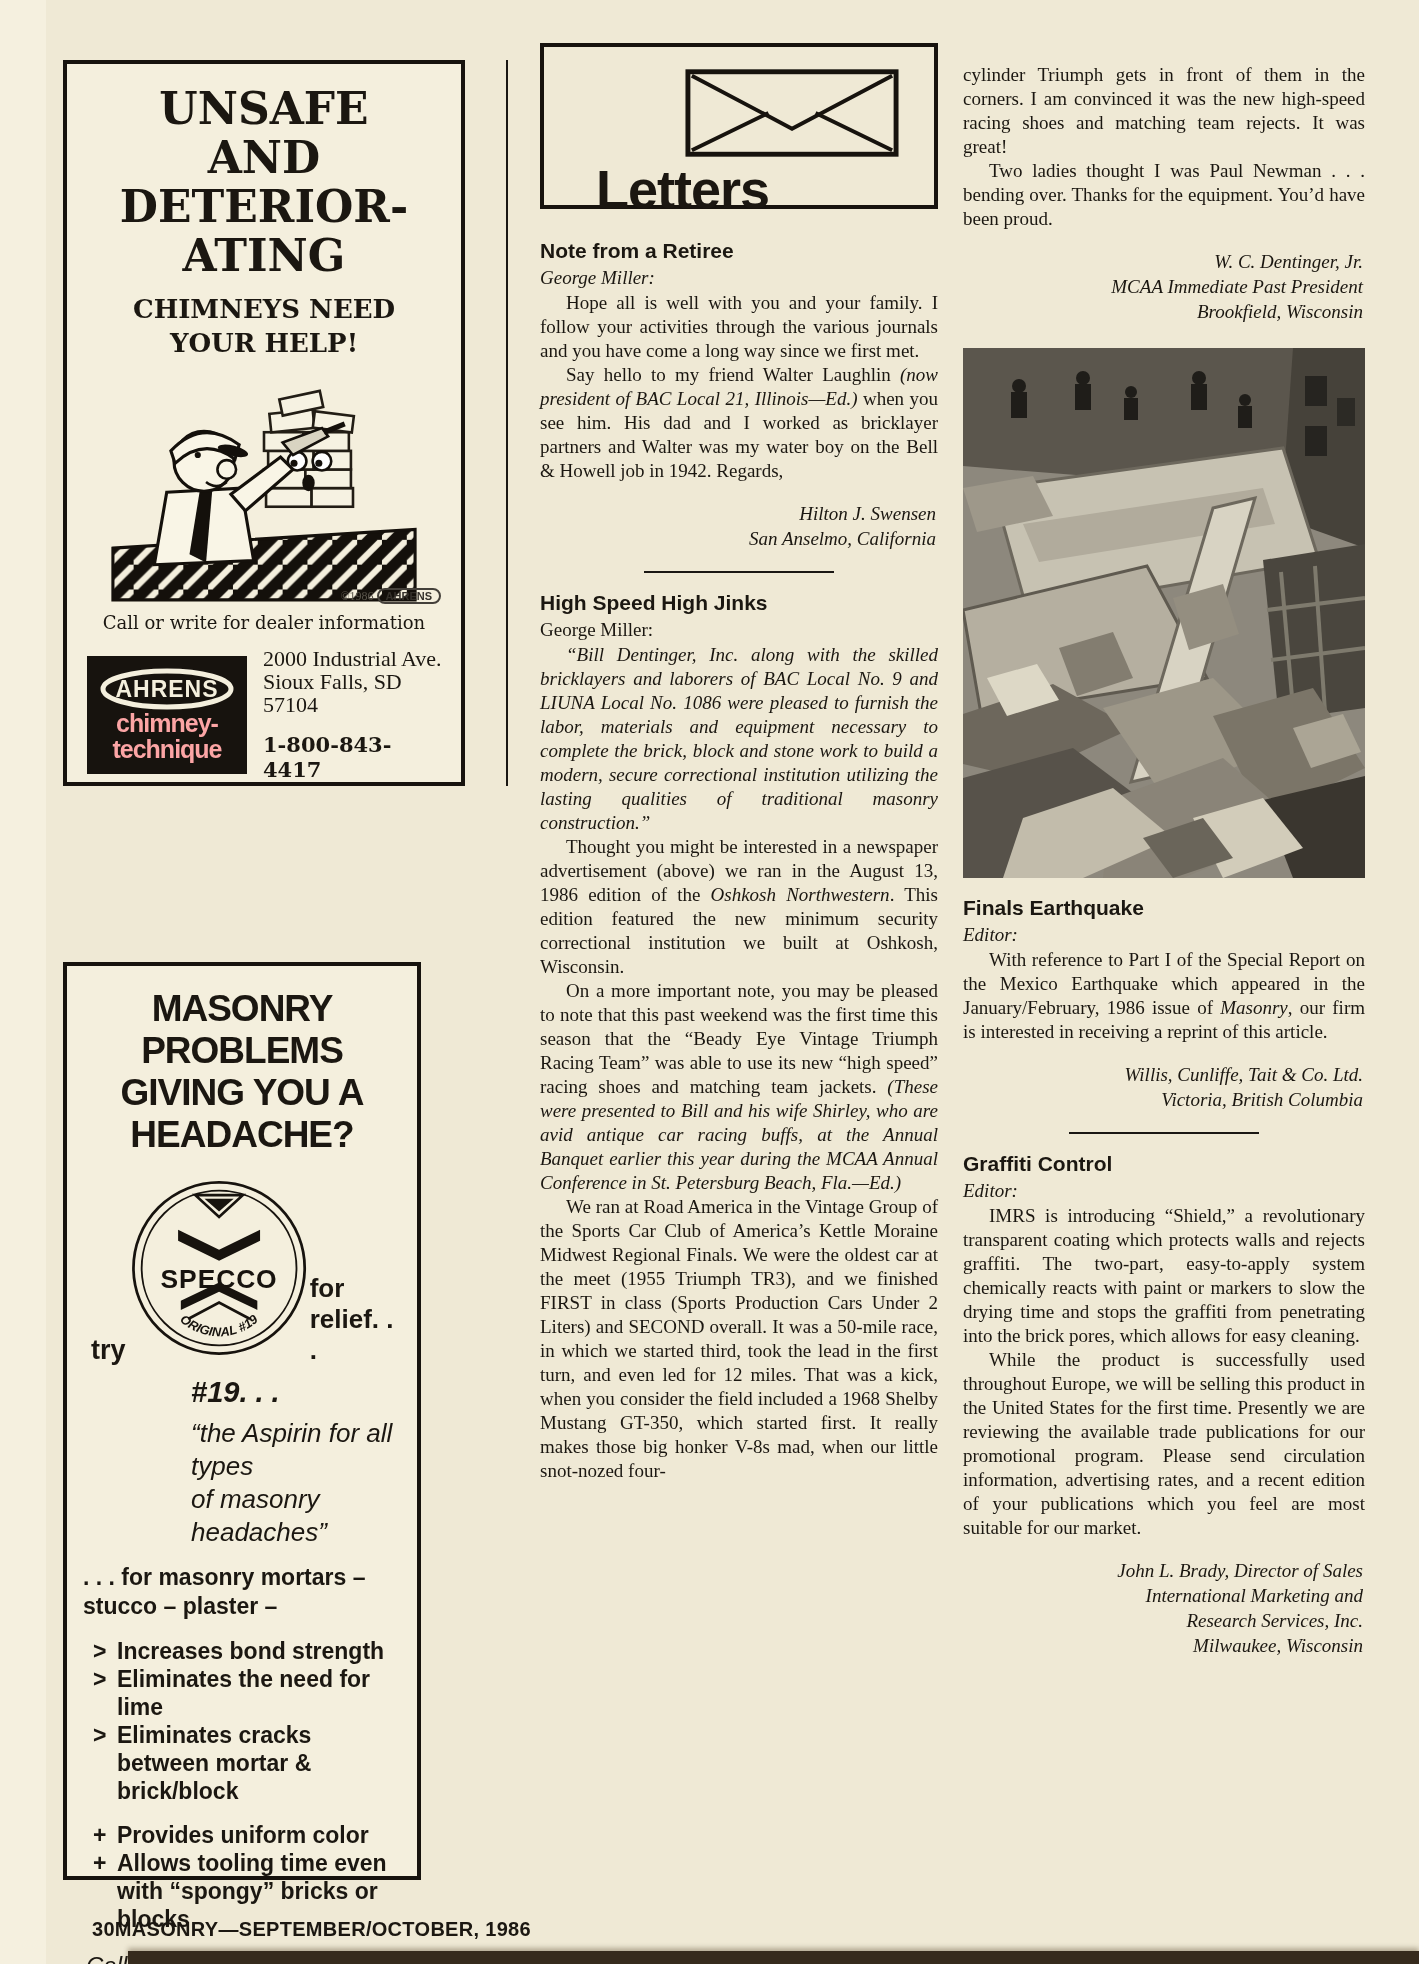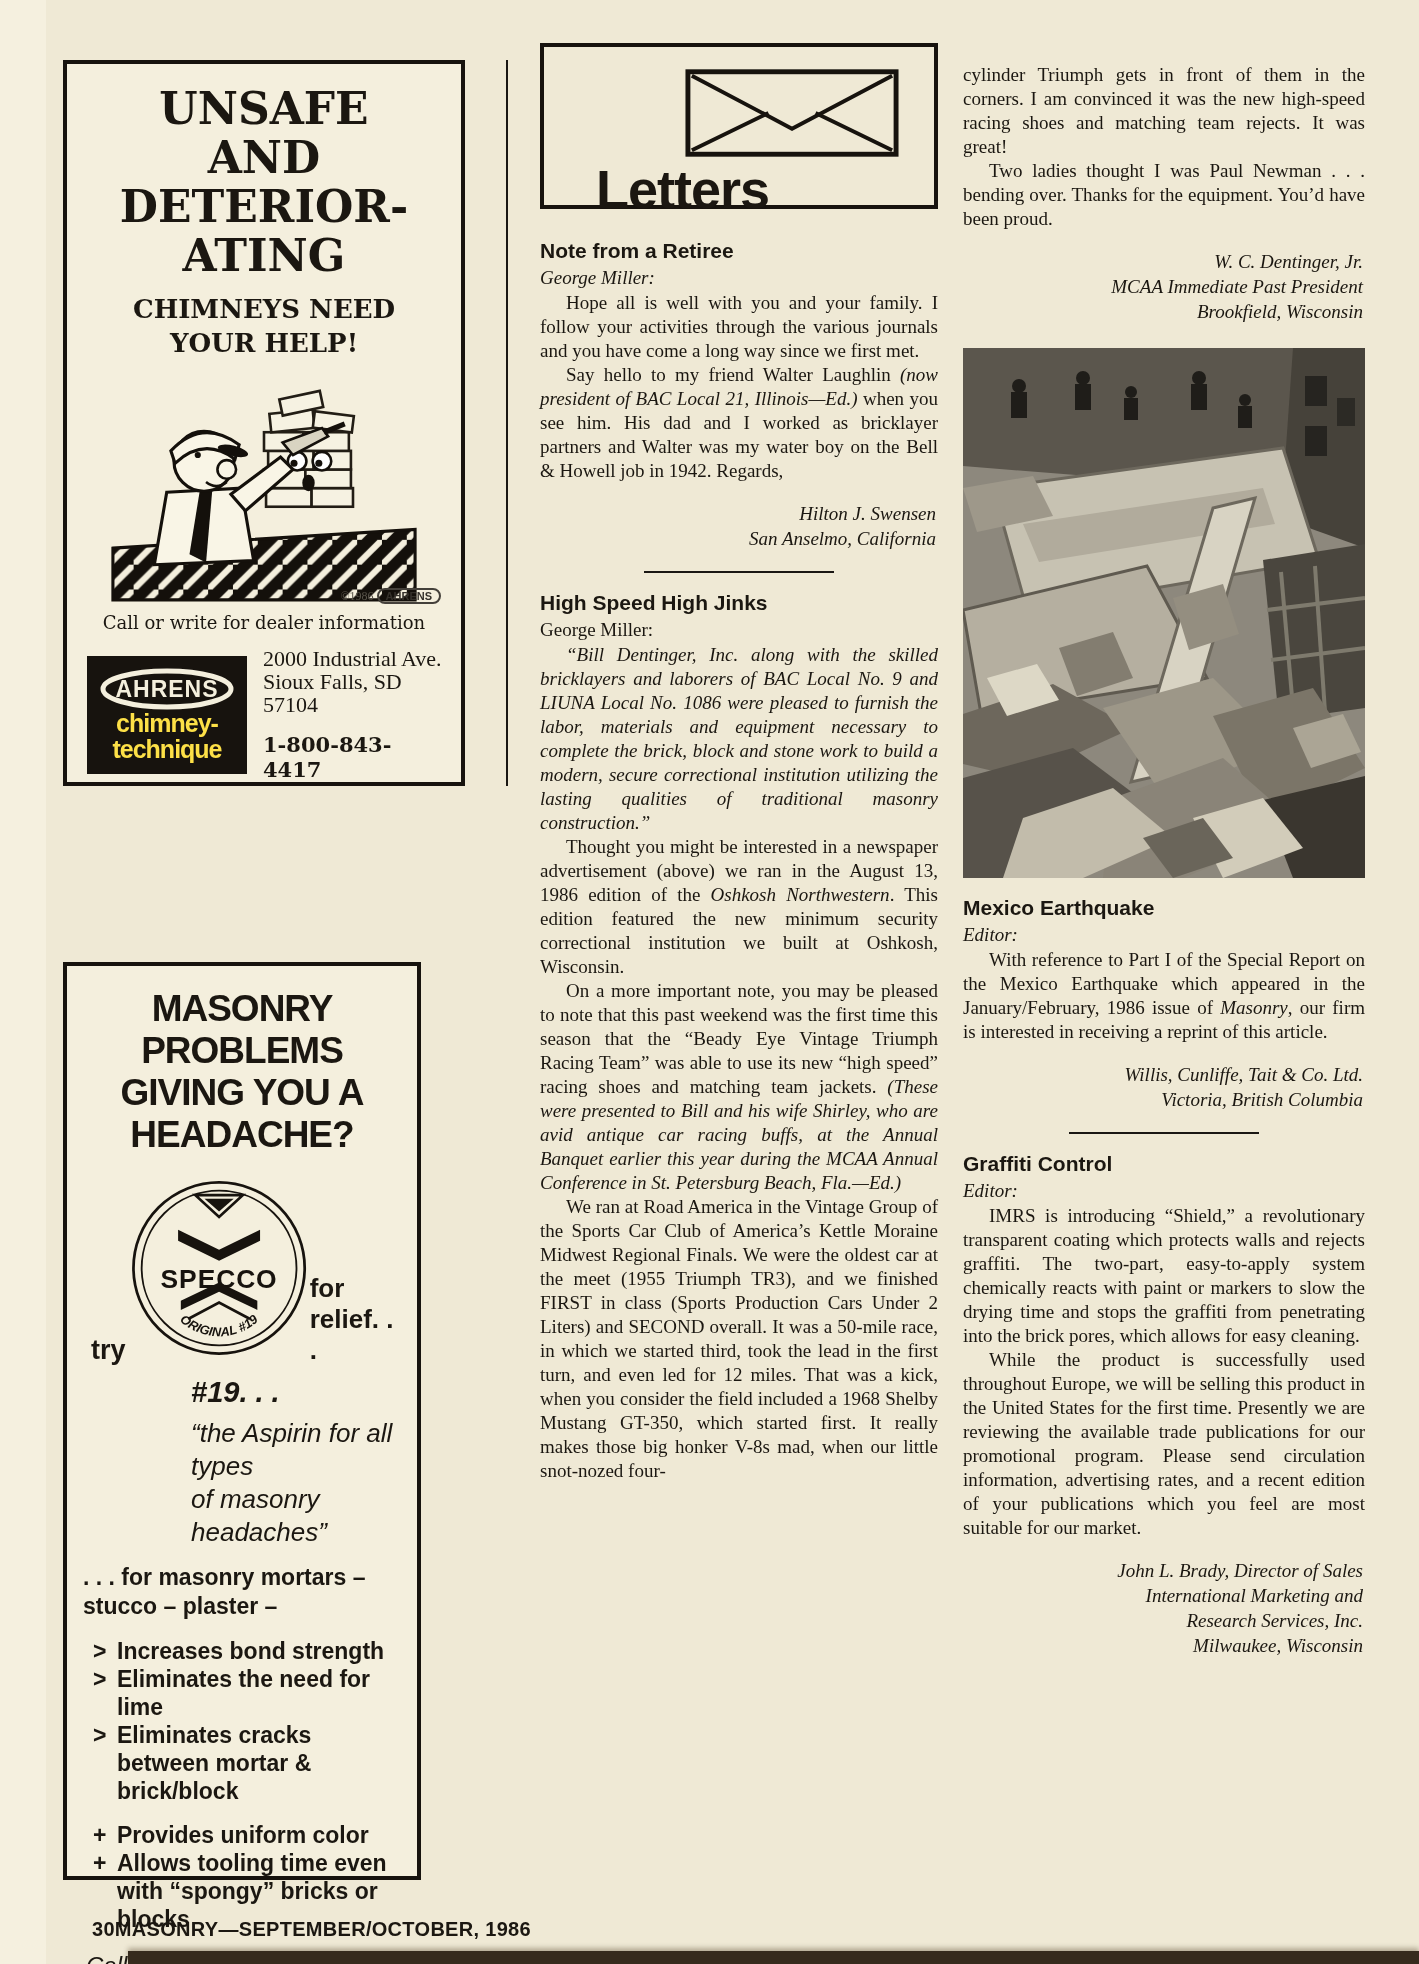--- a/index.html
+++ b/index.html
@@ -19,21 +19,21 @@
           text-align:center;margin-top:12px;}
   .ah-cartoon{display:block;margin:6px auto 0;}
   .ah-copy{ text-align:right;font-size:12px;color:#5a554b;margin:-16px 6px 6px 0;}
   .ah-badge{display:inline-block;border:2px solid #44403a;border-radius:11px;padding:0 7px;
             font-family:"Liberation Sans",sans-serif;font-weight:bold;font-size:11px;color:#35312b;}
   .ah-cta{font-family:"DejaVu Serif",serif;font-size:18px;text-align:center;margin:8px 0 14px;}
   .ah-logo-row{display:flex;align-items:center;gap:16px;margin-left:6px;}
   .ah-logo-box{width:160px;height:118px;background:#17130e;display:flex;flex-direction:column;
                align-items:center;justify-content:center;flex:none;}
   .ah-logo-line{font-family:"Liberation Sans",sans-serif;font-weight:bold;font-size:25px;
-                color:#fde047;line-height:26px;letter-spacing:-1px;}
+                color:#fca5a5;line-height:26px;letter-spacing:-1px;}
   .ah-addr{font-size:22px;line-height:23px;}
   .ah-phone{font-family:"DejaVu Serif",serif;font-weight:bold;font-size:21px;margin-top:16px;}
   
   .sp-headline{font-family:"Liberation Sans",sans-serif;font-weight:800;font-size:37px;
                line-height:42px;text-align:center;letter-spacing:-1px;}
   .sp-try-row{display:flex;align-items:flex-end;margin-top:14px;}
   .sp-try{font-family:"Liberation Sans",sans-serif;font-weight:bold;font-size:27px;margin:-40px 2px 0 8px;}
   .sp-relief{font-family:"Liberation Sans",sans-serif;font-weight:bold;font-size:26px;line-height:31px;}
   .sp-num{font-family:"Liberation Sans",sans-serif;font-weight:bold;font-style:italic;
           font-size:29px;margin:10px 0 8px 108px;}
@@ -300,21 +300,21 @@
       <polygon points="230,470 300,450 340,500 260,530" fill="#d2ccba"></polygon>
       <polygon points="24,330 74,316 96,352 44,368" fill="#ddd8c6"></polygon>
       <polygon points="210,250 260,236 276,286 226,302" fill="#948e80"></polygon>
       <polygon points="96,300 150,284 170,330 114,348" fill="#837d70"></polygon>
       <polygon points="330,380 380,366 398,404 348,420" fill="#aba595"></polygon>
       <polygon points="180,490 240,470 270,510 210,530" fill="#6a655a"></polygon>
       <polygon points="0,140 70,128 90,168 14,184" fill="#9e988a"></polygon>
     </svg>
   </div>
 
-  <div class="sec-h">Mexico Earthquake</div>
+  <div class="sec-h">Finals Earthquake</div>
   <div class="sal it">Editor:</div>
   <p class="bp"><span>With reference to Part I of the Special Report on the Mexico Earthquake which appeared in the January/February, 1986 issue of </span><i>Masonry</i><span>, our firm is interested in receiving a reprint of this article.</span></p>
   <div class="sig">
     <div>Willis, Cunliffe, Tait &amp; Co. Ltd.</div>
     <div>Victoria, British Columbia</div>
   </div>
   <div class="hrule"></div>
 
   <div class="sec-h">Graffiti Control</div>
   <div class="sal it">Editor:</div>

